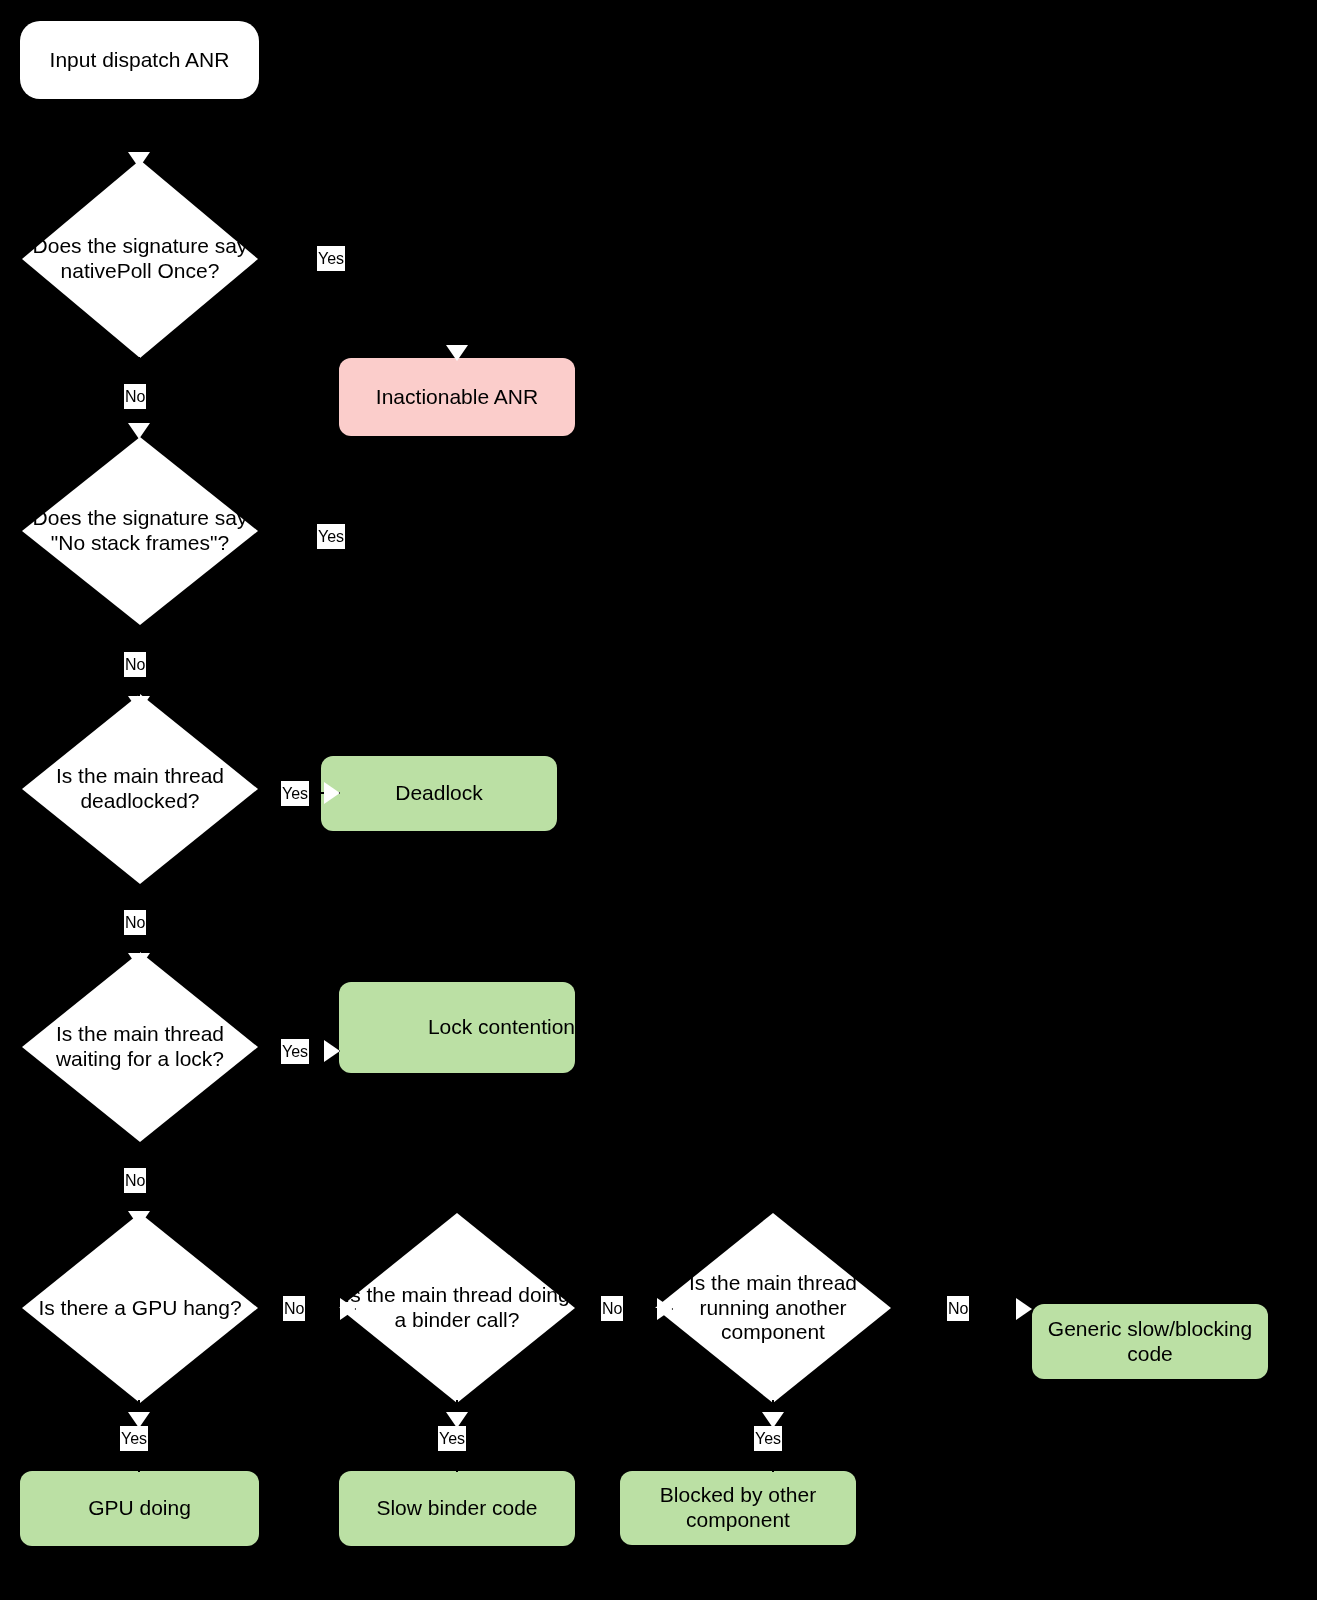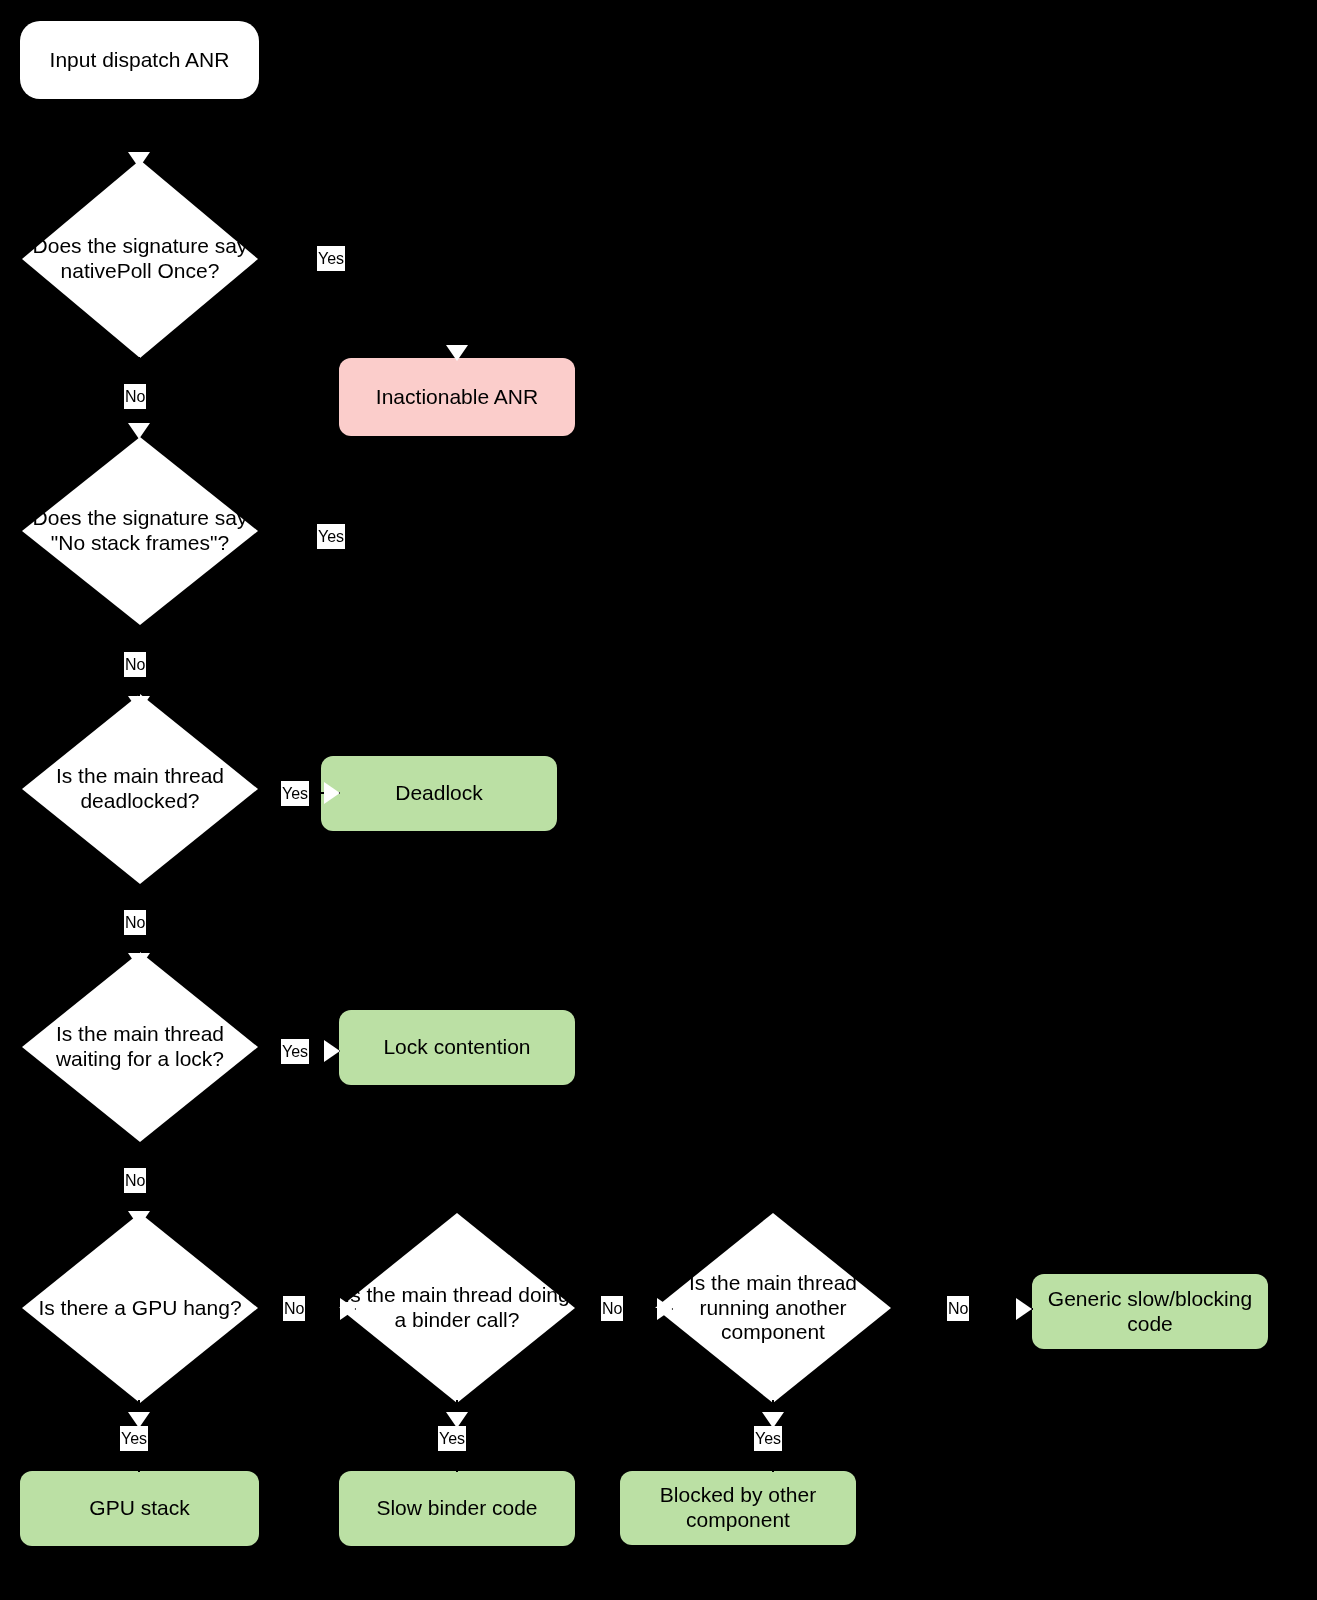--- a/index.html
+++ b/index.html
@@ -175,45 +175,45 @@
 
   <div class="node box green" style="left:321px; top:756px; width:236px; height:75px;">
     <span>Deadlock</span>
   </div>
 
   <div class="node diamond" style="left:22px; top:952px; width:236px; height:190px;">
     <div class="dia-shape"></div>
     <span class="dia-label">Is the main thread waiting for a lock?</span>
   </div>
 
-  <div class="node box green" style="left:339px; top:1010px; width:236px; height:75px;">
+  <div class="node box green" style="left:339px; top:982px; width:236px; height:91px;justify-content:flex-end;">
     <span>Lock contention</span>
   </div>
 
   <div class="node diamond" style="left:22px; top:1213px; width:236px; height:190px;">
     <div class="dia-shape"></div>
     <span class="dia-label">Is there a GPU hang?</span>
   </div>
 
   <div class="node diamond" style="left:339px; top:1213px; width:236px; height:190px;justify-content:center;">
     <div class="dia-shape"></div>
     <span class="dia-label">Is the main thread doing a binder call?</span>
   </div>
 
   <div class="node diamond" style="left:655px; top:1213px; width:236px; height:190px;">
     <div class="dia-shape"></div>
     <span class="dia-label">Is the main thread running another component</span>
   </div>
 
-  <div class="node box green" style="left:1032px; top:1274px; width:236px; height:75px;">
+  <div class="node box green" style="left:1032px; top:1304px; width:236px; height:75px;">
     <span>Generic slow/blocking code</span>
   </div>
 
   <div class="node box green" style="left:20px; top:1471px; width:239px; height:75px;">
-    <span>GPU stack</span>
+    <span>GPU doing</span>
   </div>
 
   <div class="node box green" style="left:339px; top:1471px; width:236px; height:75px;">
     <span>Slow binder code</span>
   </div>
 
   <div class="node box green" style="left:620px; top:1471px; width:236px; height:74px;">
     <span>Blocked by other component</span>
   </div>
 

